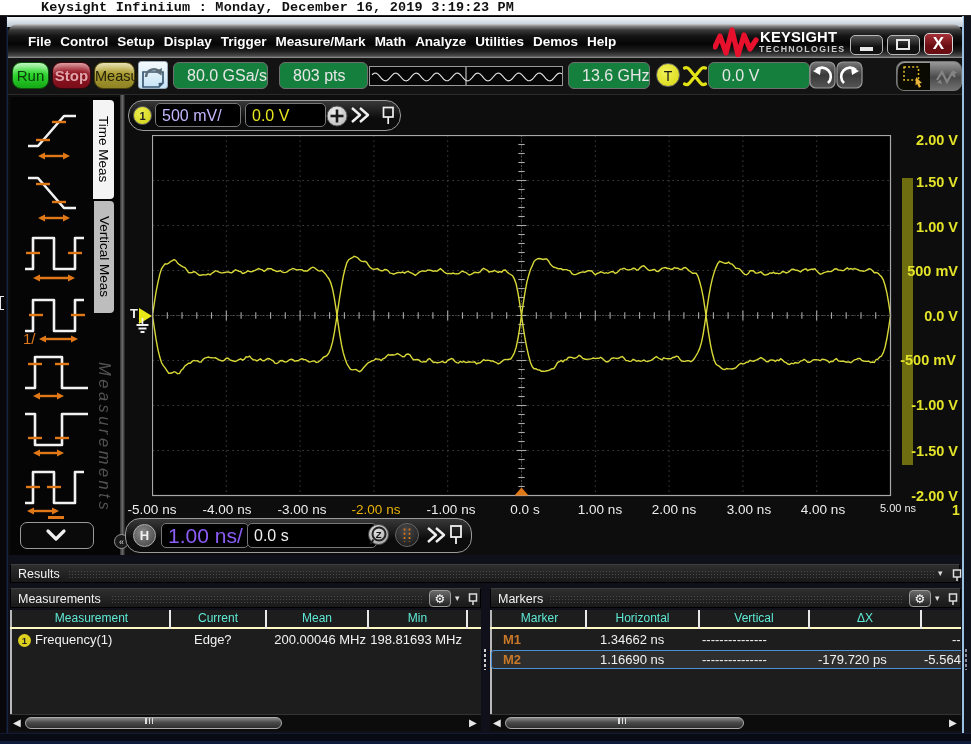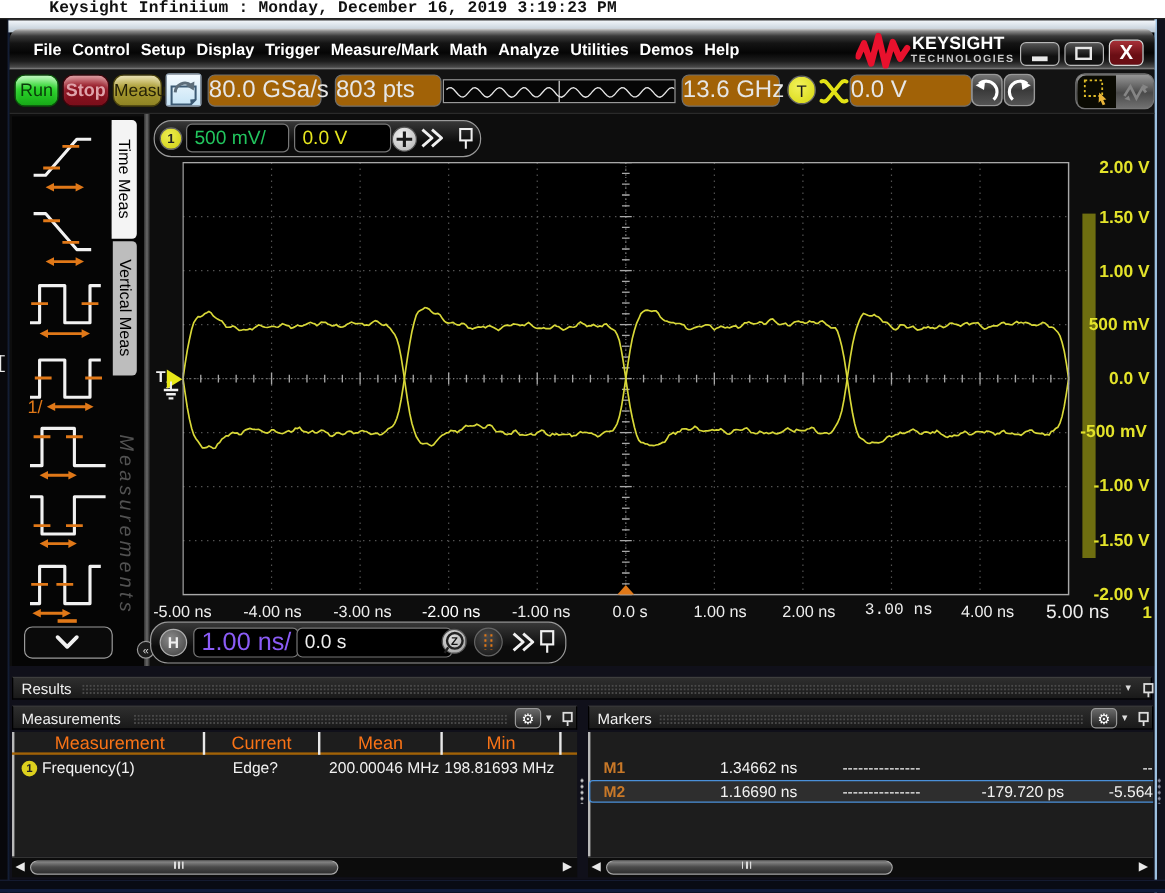--- a/index.html
+++ b/index.html
@@ -11,40 +11,40 @@
 .winleft { left:0; top:16px; width:8px; height:728px; background:linear-gradient(90deg,#08080c 70%,#1b2b4e); }
 .winright { left:962px; top:16px; width:9px; height:728px; background:linear-gradient(90deg,#9cc0e0 2px,#10121c 2px); }
 .winbottom { left:0px; top:733px; width:971px; height:11px; background:linear-gradient(#141a30 1px,#090b14 1px, #090b14 8px, #101c3c 8px); }
 .menubar { left:8px; top:24px; width:954px; height:34px; border-radius:9px 9px 0 0;
   background:linear-gradient(#cfcfcf 0px,#8a8a8a 2px,#3a3a3a 6px,#141414 12px,#050505 20px,#1d1d1d 27px,#4a4a4a 32px,#9a9a9a 34px); }
 .menuitems { position:absolute; left:20px; top:0; height:34px; display:flex; align-items:center; gap:9px;
   color:#fff; font-size:13.5px; font-weight:bold; }
 .toolbar { left:8px; top:58px; width:954px; height:37px; background:#131313; border-bottom:1px solid #2a2a2a; }
 .tbtn { position:absolute; top:4px; height:27px; border-radius:9px; font-size:16px; font-weight:bold;
   text-align:center; line-height:26px; box-shadow:inset 0 7px 7px -4px rgba(255,255,255,0.55); }
-.field { position:absolute; background:#a16207; border:1px solid #6f6f6f; border-radius:6px; height:27px;
-  color:#e6e6e6; font-size:20px; line-height:25px; padding-left:0; white-space:nowrap; }
+.field { position:absolute; background:#15803d; border:1px solid #6f6f6f; border-radius:6px; height:27px;
+  color:#e6e6e6; font-size:16px; line-height:25px; padding-left:13px; white-space:nowrap; }
 .mainarea { left:8px; top:95px; width:954px; height:460px; background:#0d0d0d; }
 .sidebar { position:absolute; left:2px; top:2px; width:110px; height:458px; background:#050505; }
 .sdivider { position:absolute; left:112px; top:0px; width:5px; height:460px; background:linear-gradient(90deg,#303030,#6a6a6a,#1a1a1a); }
 .vtab { position:absolute; writing-mode:vertical-rl; font-size:13.5px; color:#000; text-align:center;
   border-radius:0 4px 4px 0; }
 .meastxt { position:absolute; writing-mode:vertical-rl; font-style:italic; font-size:15px; color:#4e4e4e; letter-spacing:1px; }
 .chanrow { position:absolute; left:120px; top:5px; width:273px; height:31px; border:1.5px solid #9a9a9a; border-radius:15px;
   background:linear-gradient(#383838,#0c0c0c 60%); }
 .hrow { position:absolute; left:117px; top:423px; width:347px; height:35px; border:1.5px solid #9a9a9a; border-radius:15px;
   background:linear-gradient(#383838,#0c0c0c 60%); }
 .cfield { position:absolute; background:#000; border:1px solid #777; border-radius:5px; font-size:16px; padding-left:6px; white-space:nowrap; }
 .circ { position:absolute; border-radius:50%; text-align:center; }
 .ylabel { position:absolute; color:#e3e32a; font-size:14.5px; font-weight:bold; text-align:right; width:60px; }
 .xlabel { position:absolute; color:#ededed; font-size:13.5px; text-align:center; width:70px; top:406px; }
 .rbar { position:absolute; background:linear-gradient(#2e2e2e,#191919); border:1px solid #000; border-top:1px solid #3e3e3e; }
 .dots { position:absolute; background-image:radial-gradient(#4a4a4a 0.9px, transparent 1px); background-size:3px 3px; }
 .panel { position:absolute; background:#1d1d1d; }
-.thead { position:absolute; top:0; height:19px; width:100%; border-bottom:2px solid #a16207; color:#f97316; font-size:15px; }
+.thead { position:absolute; top:0; height:19px; width:100%; border-bottom:2px solid #fef9c3; color:#5eead4; font-size:12px; }
 .th { position:absolute; top:1px; text-align:center; }
 .sep { position:absolute; top:0; width:1.5px; height:19px; background:#e8e8e8; }
 .scroll { position:absolute; height:17px; background:#0c0c0c; border-top:1px solid #333; }
 .sthumb { position:absolute; top:2px; height:12px; border:1px solid #aaa; border-radius:6px;
   background:linear-gradient(#888,#4a4a4a 45%,#2e2e2e); }
 .grip { position:absolute; top:3px; width:8px; height:6px;
   background:repeating-linear-gradient(90deg,#ddd 0 1.5px,transparent 1.5px 3.5px); }
 .arrowbtn { position:absolute; color:#e8e8e8; font-size:10px; line-height:16px; }
 .gearbtn { position:absolute; width:22px; height:17px; border:1px solid #999; border-radius:4px;
   background:linear-gradient(#6a6a6a,#222); color:#fff; font-size:12px; text-align:center; line-height:16px; top:1px; }
@@ -201,21 +201,21 @@
         </svg></div>
 </div>
 <div class="sdivider"></div>
 <div class="vtab" style="left:85px;top:5px;width:21px;height:99px;background:#f4f4f4;line-height:21px;">Time Meas</div>
 <div class="vtab" style="left:86px;top:106px;width:20px;height:112px;background:#bdbdbd;line-height:20px;">Vertical Meas</div>
 <div class="meastxt" style="left:87px;top:267px;font-size:16.5px;letter-spacing:3.5px;color:#525252;">Measurements</div>
 <div class="circ" style="left:106px;top:439px;width:15px;height:15px;background:#1a1a1a;border:1.5px solid #999;color:#ddd;font-size:9px;line-height:14px;">«</div>
 </div>
 <div class="abs chanrow" style="left:128px;top:100px;">
 <div class="circ" style="left:4px;top:4.5px;width:19px;height:19px;background:radial-gradient(circle at 40% 35%,#eded52,#cfcf10);border:1px solid #666;color:#222;font-size:11px;font-weight:bold;line-height:19px;">1</div>
-<div class="cfield" style="left:26px;top:2px;width:86px;height:24px;color:#22c55e;line-height:23px;">500 mV/</div>
+<div class="cfield" style="left:26px;top:2px;width:86px;height:24px;color:#c4b5fd;line-height:23px;">500 mV/</div>
 <div class="cfield" style="left:116px;top:2px;width:81px;height:24px;color:#e6e61e;line-height:23px;">0.0 V</div>
 <svg class="abs" style="left:197px;top:4px;" width="22" height="22" viewBox="0 0 22 22">
       <defs>
         <radialGradient id="pg" cx="0.4" cy="0.35" r="0.8">
           <stop offset="0" stop-color="#f2f2f2"></stop>
           <stop offset="1" stop-color="#b4b4b4"></stop>
         </radialGradient>
       </defs>
       <circle cx="11" cy="11" r="10" fill="url(#pg)" stroke="#555" stroke-width="1"></circle>
       <line x1="4.5" y1="11" x2="17.5" y2="11" stroke="#1a1a1a" stroke-width="2.6"></line>
@@ -361,28 +361,28 @@
 <div class="ylabel" style="left:898px;top:219px;">1.00 V</div>
 <div class="ylabel" style="left:898px;top:263px;">500 mV</div>
 <div class="ylabel" style="left:898px;top:308px;">0.0 V</div>
 <div class="ylabel" style="left:898px;top:352px;text-align:center;">-500 mV</div>
 <div class="ylabel" style="left:898px;top:397px;">-1.00 V</div>
 <div class="ylabel" style="left:898px;top:443px;">-1.50 V</div>
 <div class="ylabel" style="left:898px;top:488px;">-2.00 V</div>
 <div class="abs xlabel" style="left:117px;top:502px;width:70px;color:#ededed;font-size:13.5px;text-align:center;">-5.00 ns</div>
 <div class="abs xlabel" style="left:192px;top:502px;width:70px;color:#ededed;font-size:13.5px;text-align:center;">-4.00 ns</div>
 <div class="abs xlabel" style="left:267px;top:502px;width:70px;color:#ededed;font-size:13.5px;text-align:center;">-3.00 ns</div>
-<div class="abs xlabel" style="left:341px;top:502px;width:70px;color:#ffffff;font-size:13.5px;text-align:center;">-2.00 ns</div>
+<div class="abs xlabel" style="left:341px;top:502px;width:70px;color:#eab308;font-size:13.5px;text-align:center;">-2.00 ns</div>
 <div class="abs xlabel" style="left:416px;top:502px;width:70px;color:#ededed;font-size:13.5px;text-align:center;">-1.00 ns</div>
 <div class="abs xlabel" style="left:490px;top:502px;width:70px;color:#ededed;font-size:13.5px;text-align:center;">0.0 s</div>
 <div class="abs xlabel" style="left:565px;top:502px;width:70px;color:#ededed;font-size:13.5px;text-align:center;">1.00 ns</div>
 <div class="abs xlabel" style="left:639px;top:502px;width:70px;color:#ededed;font-size:13.5px;text-align:center;">2.00 ns</div>
-<div class="abs xlabel" style="left:714px;top:502px;width:70px;color:#ededed;font-size:13.5px;text-align:center;font-family:Liberation Mono, monospace;">3.00 ns</div>
+<div class="abs xlabel" style="left:714px;top:502px;width:70px;color:#ededed;font-size:13.5px;text-align:center;">3.00 ns</div>
 <div class="abs xlabel" style="left:788px;top:502px;width:70px;color:#ededed;font-size:13.5px;text-align:center;">4.00 ns</div>
-<div class="abs xlabel" style="left:863px;top:502px;width:70px;color:#ededed;font-size:16px;text-align:center;">5.00 ns</div>
+<div class="abs xlabel" style="left:863px;top:502px;width:70px;color:#ededed;font-size:11px;text-align:center;">5.00 ns</div>
 <div class="abs" style="left:952px;top:502px;color:#e3e32a;font-size:14px;font-weight:bold;">1</div>
 <div class="abs hrow" style="left:125px;top:518px;">
 <div class="circ" style="left:7px;top:4.5px;width:23px;height:23px;background:radial-gradient(circle at 40% 35%,#8a8a8a,#3e3e3e);border:1.5px solid #b0b0b0;color:#f0f0f0;font-size:13px;font-weight:bold;line-height:22px;">H</div>
 <div class="cfield" style="left:35px;top:3.5px;width:88px;height:25px;color:#8b5cf6;font-size:21px;line-height:24px;">1.00 ns/</div>
 <div class="cfield" style="left:121px;top:3.5px;width:130px;height:25px;color:#eee;font-size:16px;line-height:24px;">0.0 s</div>
 <div class="circ" style="left:242px;top:5px;width:21px;height:21px;background:radial-gradient(circle at 40% 35%,#e0e0e0,#9a9a9a);border:1px solid #555;"></div>
 <svg class="abs" style="left:242px;top:5px;" width="23" height="25" viewBox="0 0 23 25">
       <circle cx="11" cy="10" r="6.5" fill="none" stroke="#222" stroke-width="2"></circle>
       <text x="7.8" y="13.6" font-size="9.5" font-weight="bold" fill="#111" font-family="Liberation Sans">Z</text>
       <line x1="5.5" y1="15.5" x2="2.5" y2="20" stroke="#222" stroke-width="2"></line>
@@ -447,20 +447,30 @@
 <div style="position:absolute;left:0;top:21px;width:471px;height:18px;color:#f2f2f2;font-size:13px;">
 <div class="circ" style="left:8px;top:2.5px;width:13px;height:13px;background:#ddd01e;color:#222;font-size:9.5px;font-weight:bold;line-height:13px;">1</div>
 <div style="position:absolute;left:25px;top:1px;">Frequency(1)</div>
 <div style="position:absolute;left:184px;top:1px;">Edge?</div>
 <div style="position:absolute;left:252px;top:1px;width:104px;text-align:right;">200.00046 MHz</div>
 <div style="position:absolute;left:356px;top:1px;width:96px;text-align:right;">198.81693 MHz</div>
 </div>
   </div>
 <div class="abs panel" style="left:490px;top:610px;width:471px;height:104px;overflow:hidden;">
 <div style="position:absolute;left:0;top:0;width:2px;height:104px;background:#b8b8b8;"></div>
+<div class="thead">
+<div class="th" style="left:3px;width:93px;">Marker</div>
+<div class="th" style="left:96px;width:113px;">Horizontal</div>
+<div class="th" style="left:209px;width:110px;">Vertical</div>
+<div class="th" style="left:319px;width:112px;">ΔX</div>
+<div class="sep" style="left:95px;"></div>
+      <div class="sep" style="left:208px;"></div>
+<div class="sep" style="left:318px;"></div>
+      <div class="sep" style="left:430px;"></div>
+</div>
 <div style="position:absolute;left:0;top:22px;width:471px;height:17px;color:#f2f2f2;font-size:13px;">
 <div style="position:absolute;left:13px;top:0px;color:#c87828;font-weight:bold;">M1</div>
 <div style="position:absolute;left:110px;top:0px;">1.34662 ns</div>
 <div style="position:absolute;left:212px;top:0px;">---------------</div>
 <div style="position:absolute;left:462px;top:0px;">---</div>
 </div>
 <div style="position:absolute;left:1px;top:40px;width:478px;height:19px;background:#2e2e2e;border:1.5px solid #4a90d9;border-radius:3px;color:#f2f2f2;font-size:13px;">
 <div style="position:absolute;left:11px;top:1px;color:#c87828;font-weight:bold;">M2</div>
 <div style="position:absolute;left:108px;top:1px;">1.16690 ns</div>
 <div style="position:absolute;left:210px;top:1px;">---------------</div>

